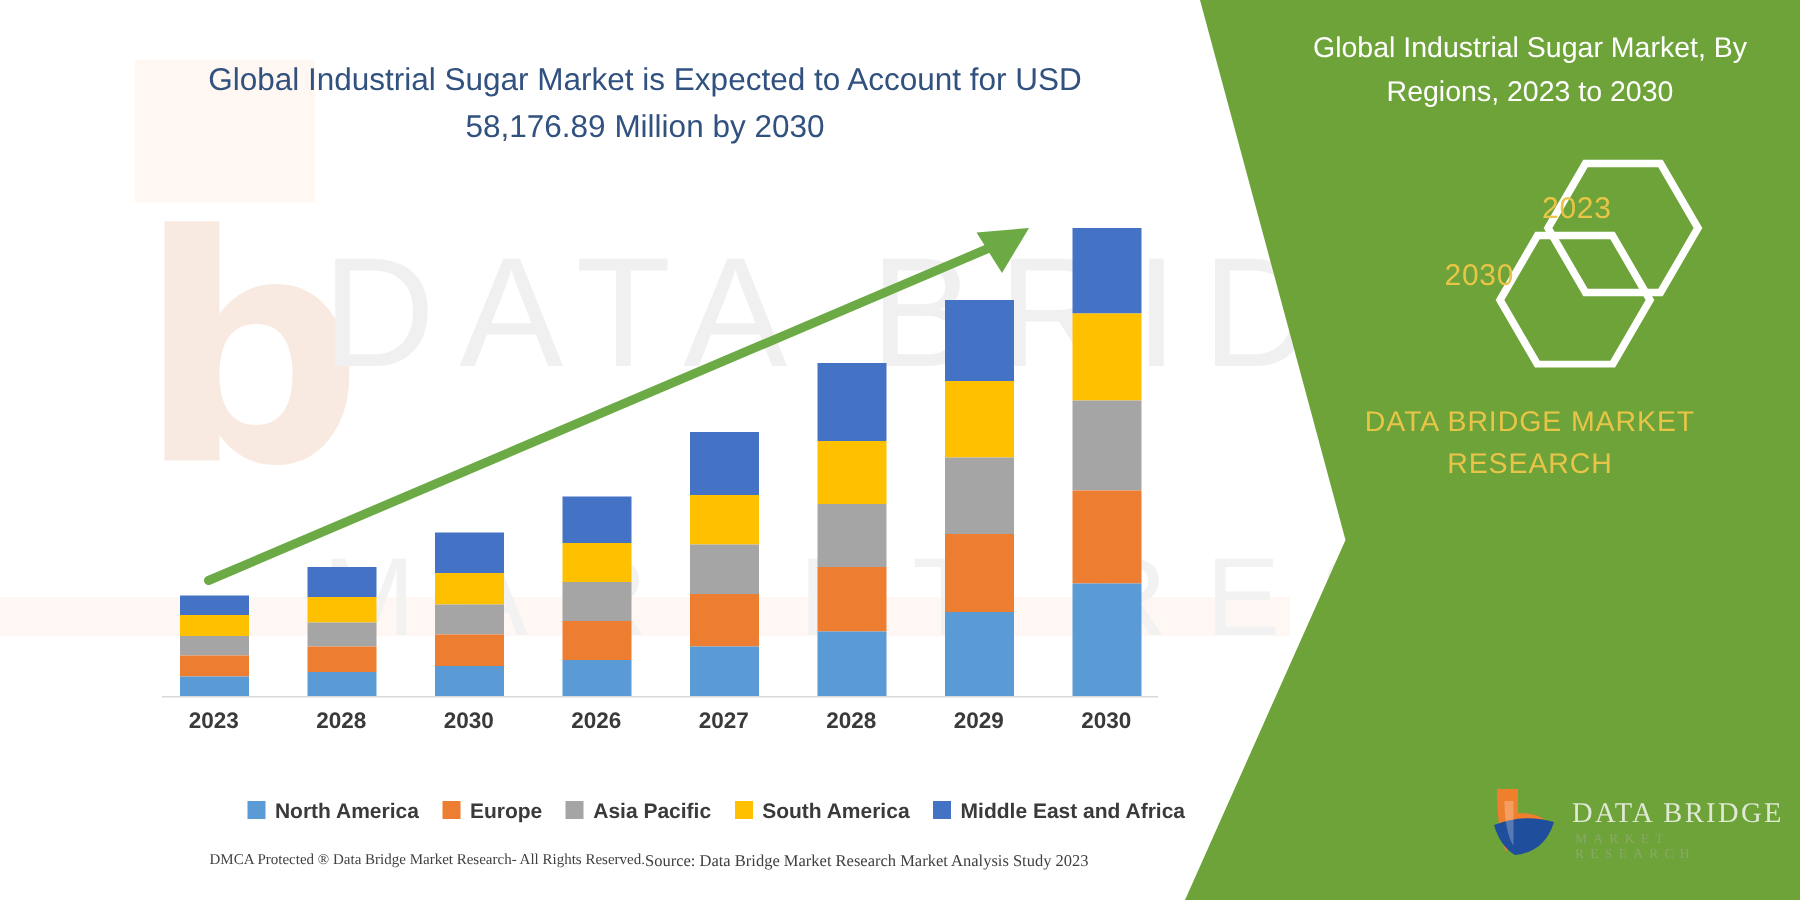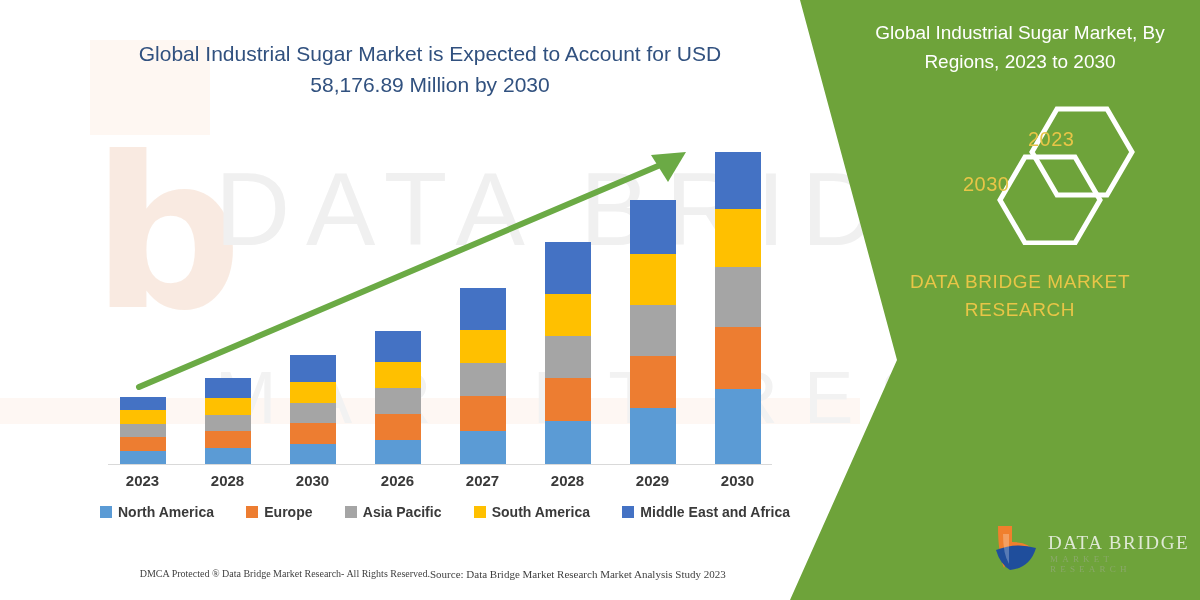--- a/index.html
+++ b/index.html
@@ -157,24 +157,24 @@
     width: 810px;
     height: 600px;
     pointer-events: none;
     z-index: 3;
   }
 
   
   .legend {
     position: absolute;
     left: 100px;
-    top: 504px;
+    top: 532px;
     width: 690px;
     display: flex;
-    justify-content: space-between;
+    justify-content: flex-end;
     align-items: center;
     gap: 16px;
     z-index: 4;
   }
   .legend-item {
     display: flex;
     align-items: center;
     gap: 6px;
   }
   .legend-swatch {

